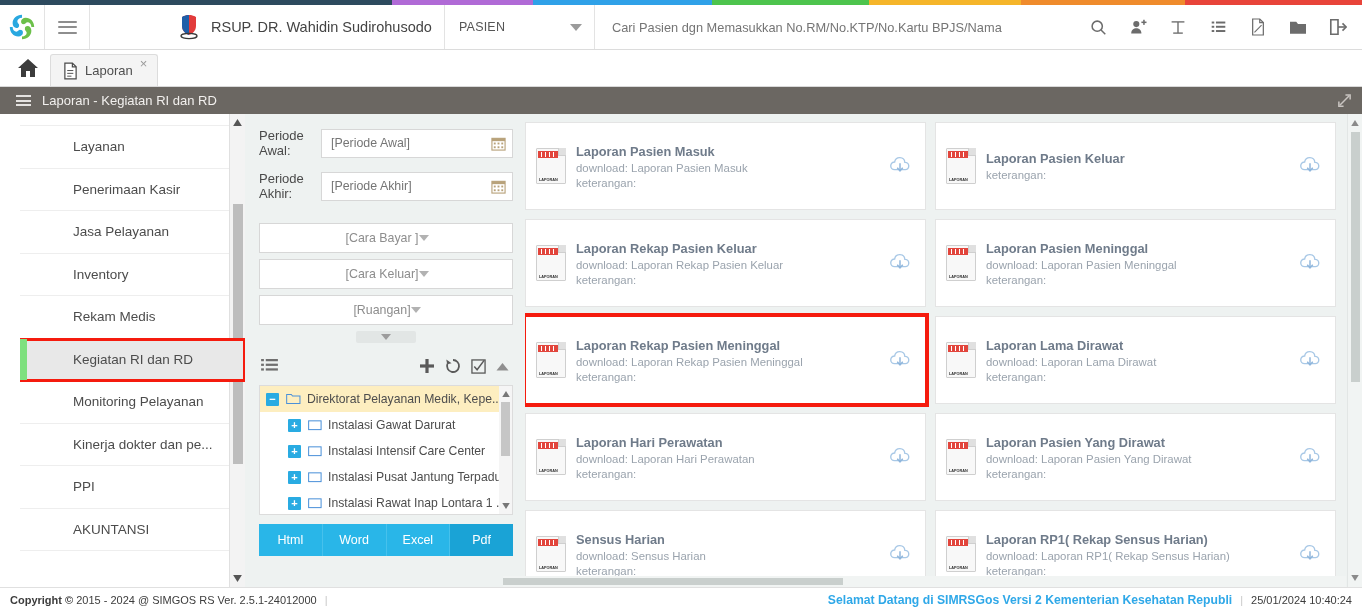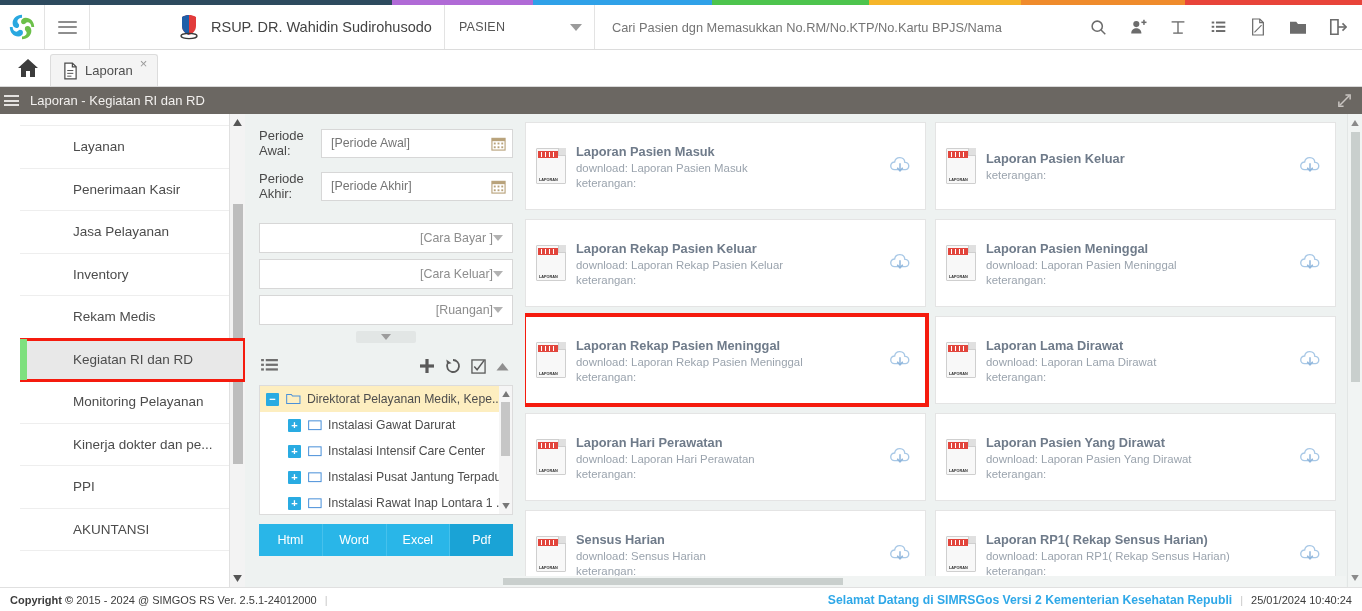--- a/index.html
+++ b/index.html
@@ -63,21 +63,21 @@
     height:32px; background:#f4f4f4; border:1px solid #dcdcdc; border-bottom:none;
     display:flex; align-items:center; gap:7px; padding:0 10px 0 12px;
     border-radius:3px 3px 0 0; cursor:pointer; margin-left:4px;
   }
   .tab .tab-label{ font-size:13px; color:#4f4f4f; }
   .tab .tab-close{ font-size:13px; color:#9a9a9a; align-self:flex-start; margin-top:1px; cursor:pointer;}
 
   
   .titlebar{
     height:27px; background:#6b6762; display:flex; align-items:center;
-    padding-left:4px; color:#fff;
+    padding-left:16px; color:#fff;
   }
   .titlebar .tbars{ width:15px; margin-right:11px; }
   .titlebar .tbars i{ display:block;height:2px;background:#e4e2e0;margin:2.5px 0;}
   .titlebar .ttl{ font-size:13px; color:#f2f0ee; }
   .titlebar .expand{ margin-left:auto; margin-right:10px; cursor:pointer; }
 
   
   .body{ display:flex; height:473px; }
 
   
@@ -109,21 +109,21 @@
   .dateinput{
     flex:1; height:29px; background:#fff; border:1px solid #d7d7d7;
     display:flex; align-items:center; padding:0 6px 0 9px; cursor:text;
   }
   .dateinput input{
     border:none;outline:none;flex:1;font-size:12.4px;color:#9a9a9a;
     font-family:inherit;background:transparent;
   }
   .sel{
     height:30px; background:#fff; border:1px solid #d7d7d7; margin-bottom:6px;
-    display:flex; align-items:center; justify-content:flex-end; padding:0 9px 0 11px;
+    display:flex; align-items:center; justify-content:center; padding:0 9px 0 11px;
     font-size:12.4px; color:#8d8d8d; cursor:pointer;
   }
   .sel .scaret{
     width:0;height:0;border-left:5px solid transparent;border-right:5px solid transparent;
     border-top:6px solid #b2b2b2;
   }
   .morebtn{
     width:60px; height:12px; margin:4px auto 8px; background:#e2e6e5;
     display:flex;align-items:center;justify-content:center;cursor:pointer;border-radius:2px;
   }

